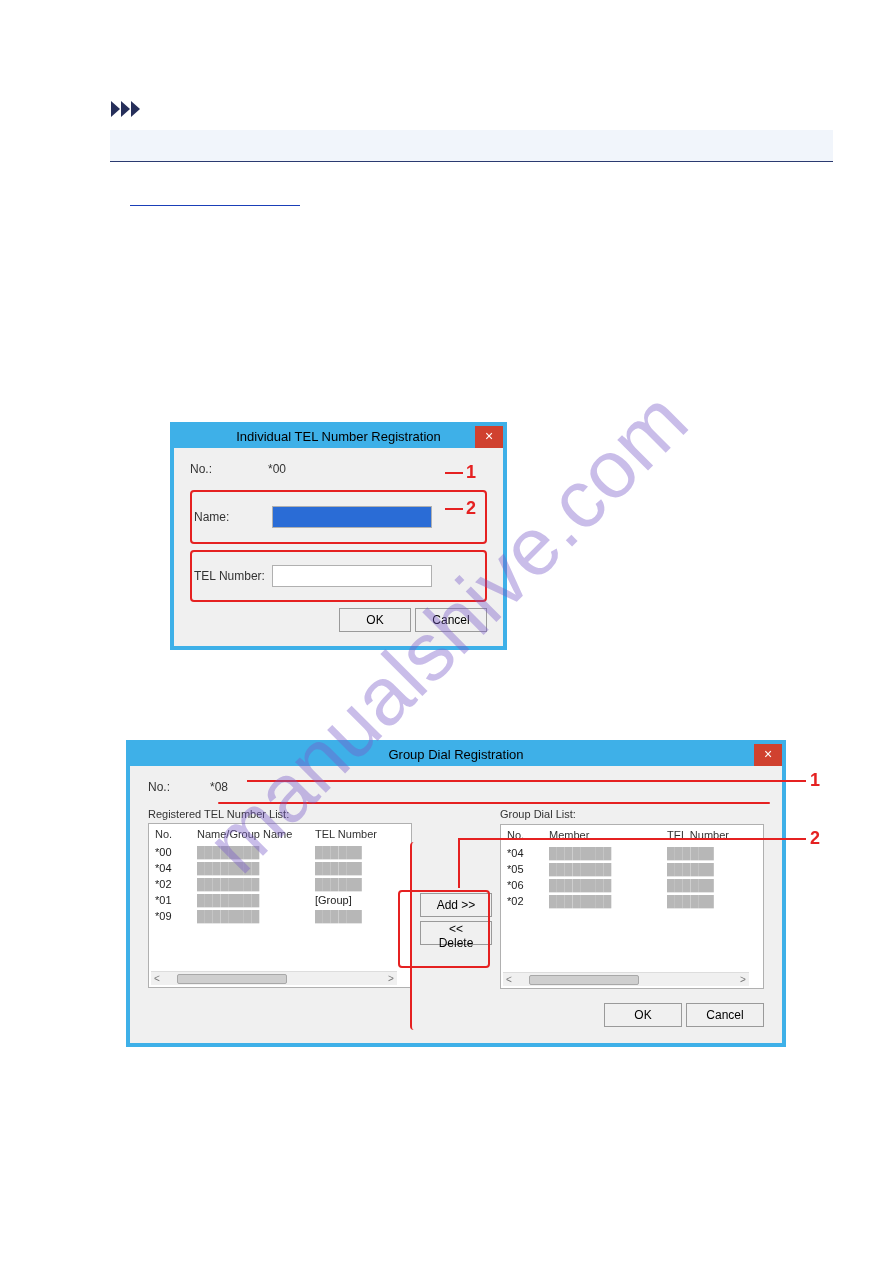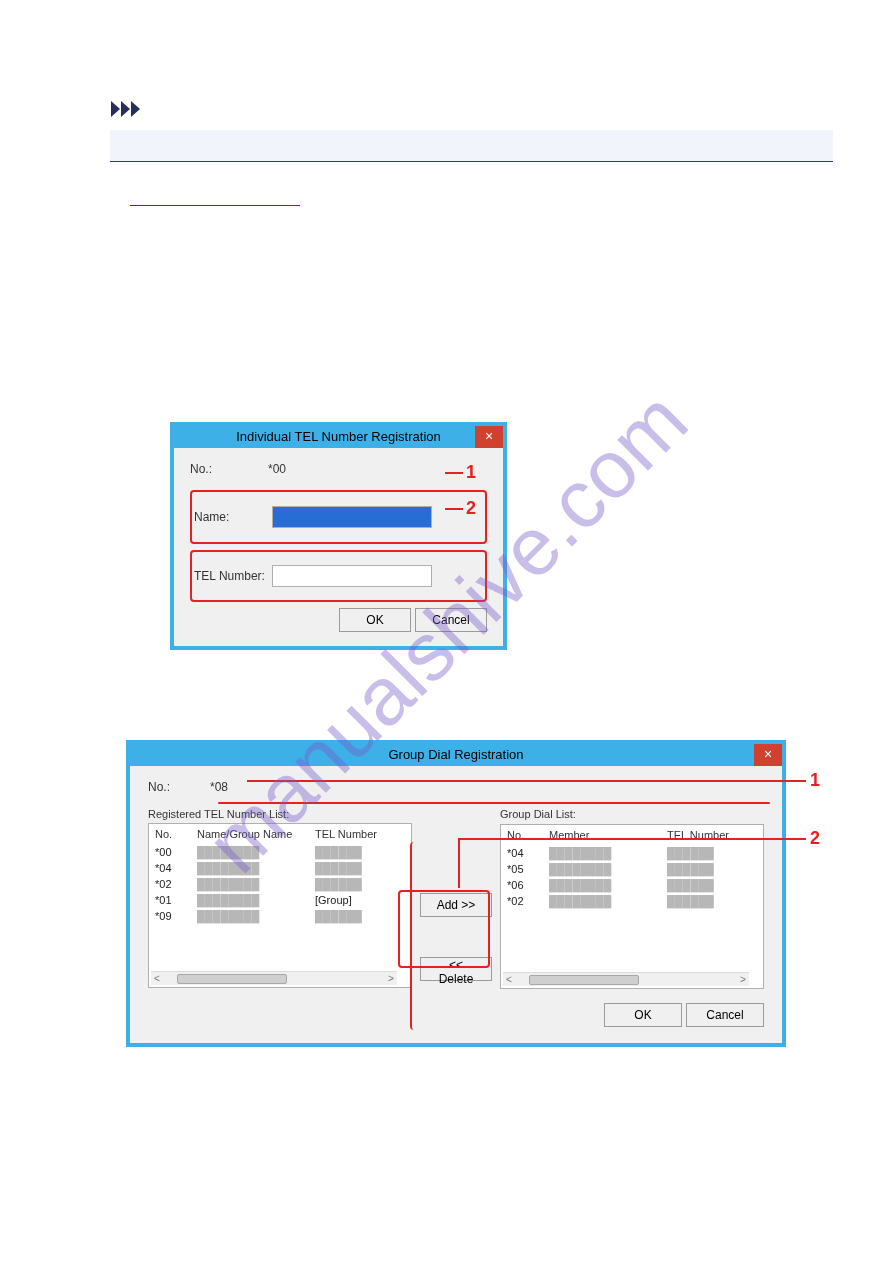--- a/index.html
+++ b/index.html
@@ -194,21 +194,21 @@
     font-size: 10px;
   }
   .mid-btns {
     display: flex;
     flex-direction: column;
     gap: 4px;
     justify-content: center;
     padding: 0 8px;
     margin-top: 40px;
   }
-  .mid-btn { width: 68px; margin-top: 36px; }
+  .mid-btn { width: 68px; }
   .red-outline-group {
     position: absolute;
     border: 2px solid #e52121;
     border-radius: 4px;
     pointer-events: none;
   }
 </style>
 </head>
 <body>
 

